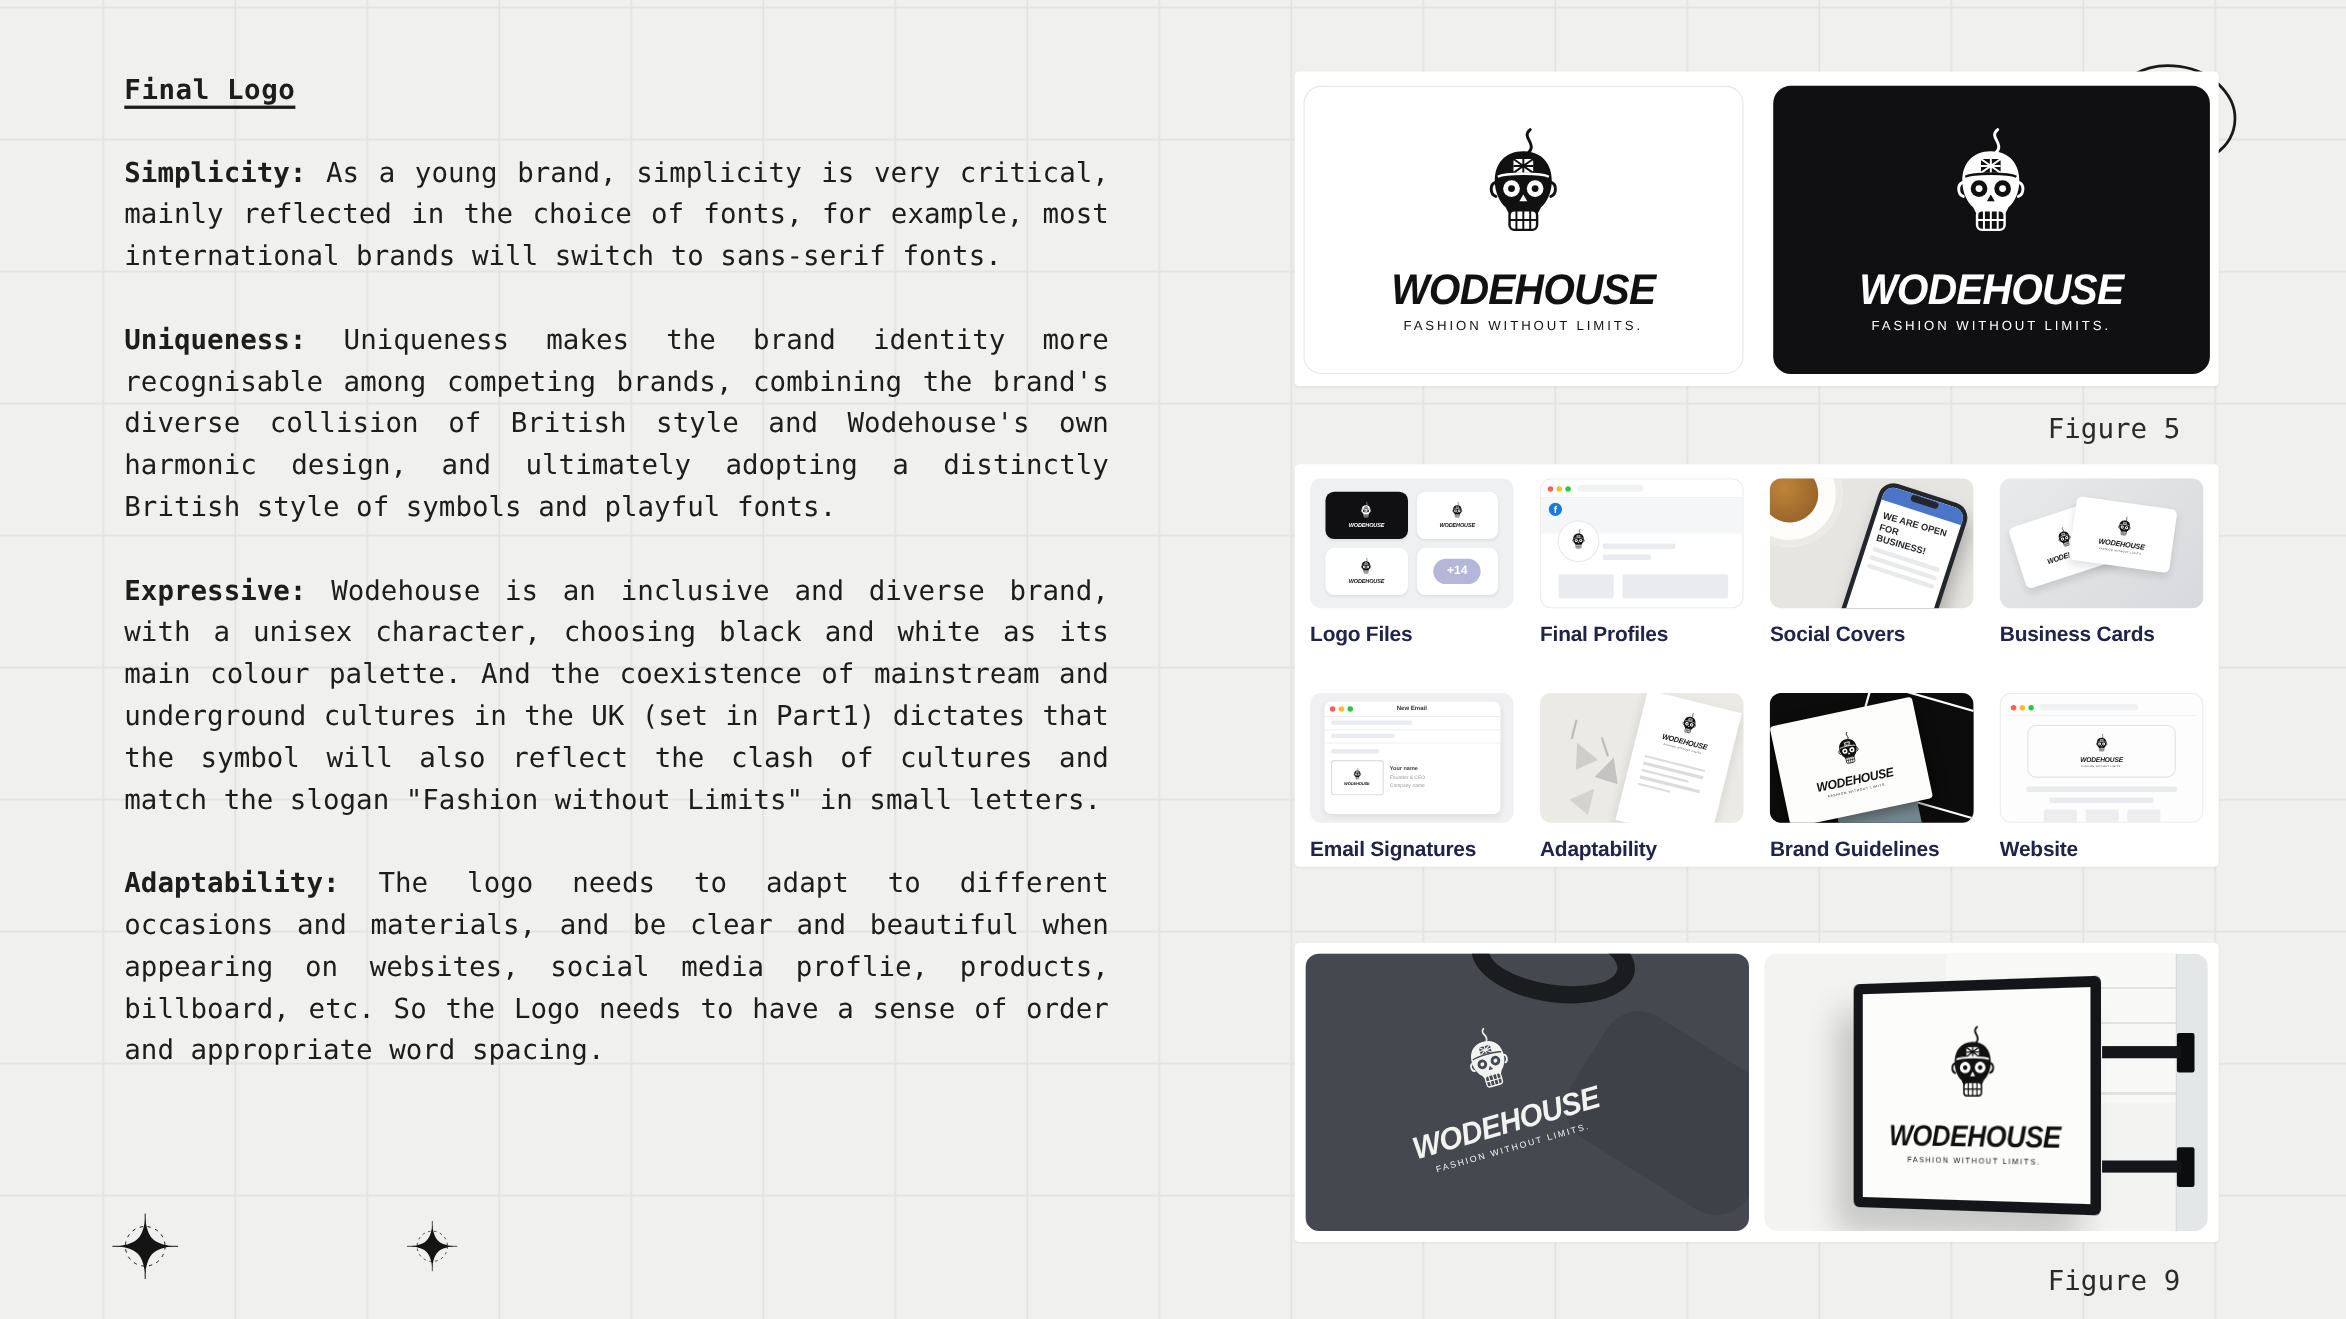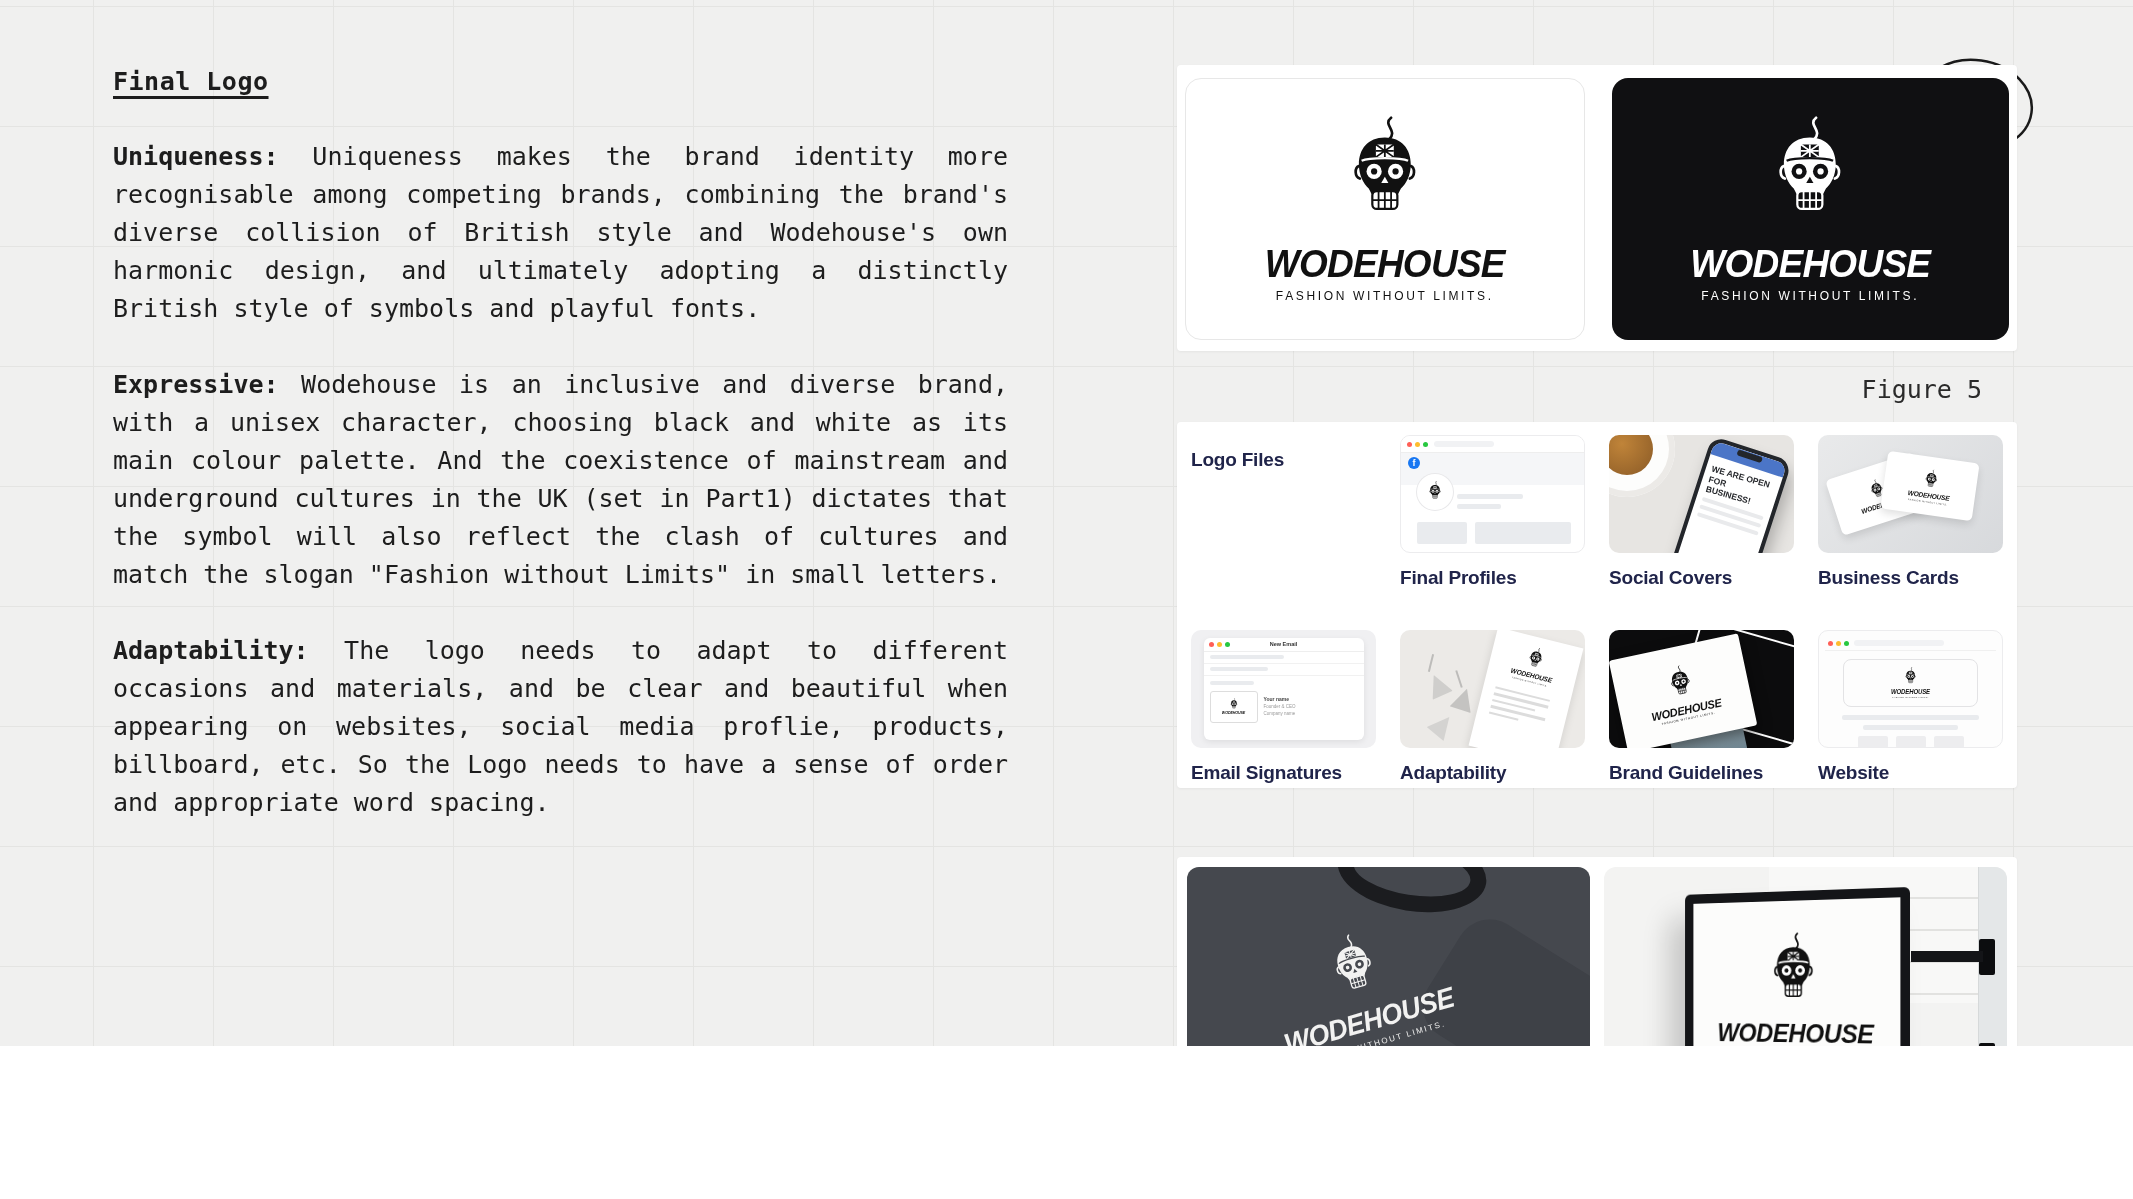--- a/index.html
+++ b/index.html
@@ -1,16 +1,16 @@
 <!DOCTYPE html>
 <html><head>
 <meta charset="utf-8">
 <style>
   html,body{margin:0;padding:0;}
-  .stage{position:relative;width:2133px;height:1046px;overflow:hidden;
+  .stage{position:relative;width:2133px;height:1199px;overflow:hidden;
     background:#f0f0ef;
     background-image:linear-gradient(to right,#e4e4e2 1.5px,transparent 1.5px),
                      linear-gradient(to bottom,#e4e4e2 1.5px,transparent 1.5px);
     background-size:120px 120px;background-position:93px 6px;
     font-family:"DejaVu Sans Mono",monospace;color:#1d1d1d;}
   
   .text-col{position:absolute;left:113px;top:63px;width:895px;font-size:25px;line-height:38px;}
   .text-col h1{font-size:25px;font-weight:700;margin:0 0 37px;letter-spacing:.5px;
     text-decoration:underline;text-decoration-thickness:2.5px;text-underline-offset:6px;}
   .text-col p{margin:0 0 38px;text-align:justify;}
@@ -180,20 +180,21 @@
 </svg>
 
 <div class="stage">
 
   <svg class="circle-sketch" viewBox="0 0 132 110">
     <ellipse cx="65" cy="53" rx="57" ry="45" fill="none" stroke="#1a1a1a" stroke-width="2.5" transform="rotate(8 65 53)"></ellipse>
   </svg>
 
   <main class="text-col">
     <h1>Final Logo</h1>
+    <p><b>Simplicity:</b> <span>As a young brand, simplicity is very critical, mainly reflected in the choice of fonts, for example, most international brands will switch to sans-serif fonts.</span></p>
     <p><b>Uniqueness:</b> <span>Uniqueness makes the brand identity more recognisable among competing brands, combining the brand's diverse collision of British style and Wodehouse's own harmonic design, and ultimately adopting a distinctly British style of symbols and playful fonts.</span></p>
     <p><b>Expressive:</b> <span>Wodehouse is an inclusive and diverse brand, with a unisex character, choosing black and white as its main colour palette. And the coexistence of mainstream and underground cultures in the UK (set in Part1) dictates that the symbol will also reflect the clash of cultures and match the slogan "Fashion without Limits" in small letters.</span></p>
     <p><b>Adaptability:</b> <span>The logo needs to adapt to different occasions and materials, and be clear and beautiful when appearing on websites, social media proflie, products, billboard, etc. So the Logo needs to have a sense of order and appropriate word spacing.</span></p>
   </main>
 
   <div class="sparkle s1">
       <svg>
         <use href="#sparkle"></use>
       </svg>
     </div>
@@ -222,20 +223,49 @@
         <div class="btag">FASHION WITHOUT LIMITS.</div>
       </div>
     </div>
   </section>
   <div class="caption cap5">Figure 5</div>
 
   <section class="panel fig6">
     <div class="agrid">
 
       <div class="cell">
+        <div class="tile t-logofiles">
+          <div class="mini black">
+            <div class="lockup inverse">
+              <svg class="skull">
+                  <use href="#skull"></use>
+                </svg>
+              <div class="bname">WODEHOUSE</div>
+            </div>
+          </div>
+          <div class="mini">
+            <div class="lockup">
+              <svg class="skull">
+                  <use href="#skull"></use>
+                </svg>
+              <div class="bname">WODEHOUSE</div>
+            </div>
+          </div>
+          <div class="mini">
+            <div class="lockup">
+              <svg class="skull">
+                  <use href="#skull"></use>
+                </svg>
+              <div class="bname">WODEHOUSE</div>
+            </div>
+          </div>
+          <div class="mini">
+            <span class="pill">+14</span>
+          </div>
+        </div>
         <div class="tlabel">Logo Files</div>
       </div>
 
       <div class="cell">
         <div class="tile t-social">
           <div class="brow">
             <div class="dots">
                 <span class="dot r"></span>
                 <span class="dot y"></span>
                 <span class="dot g"></span>

